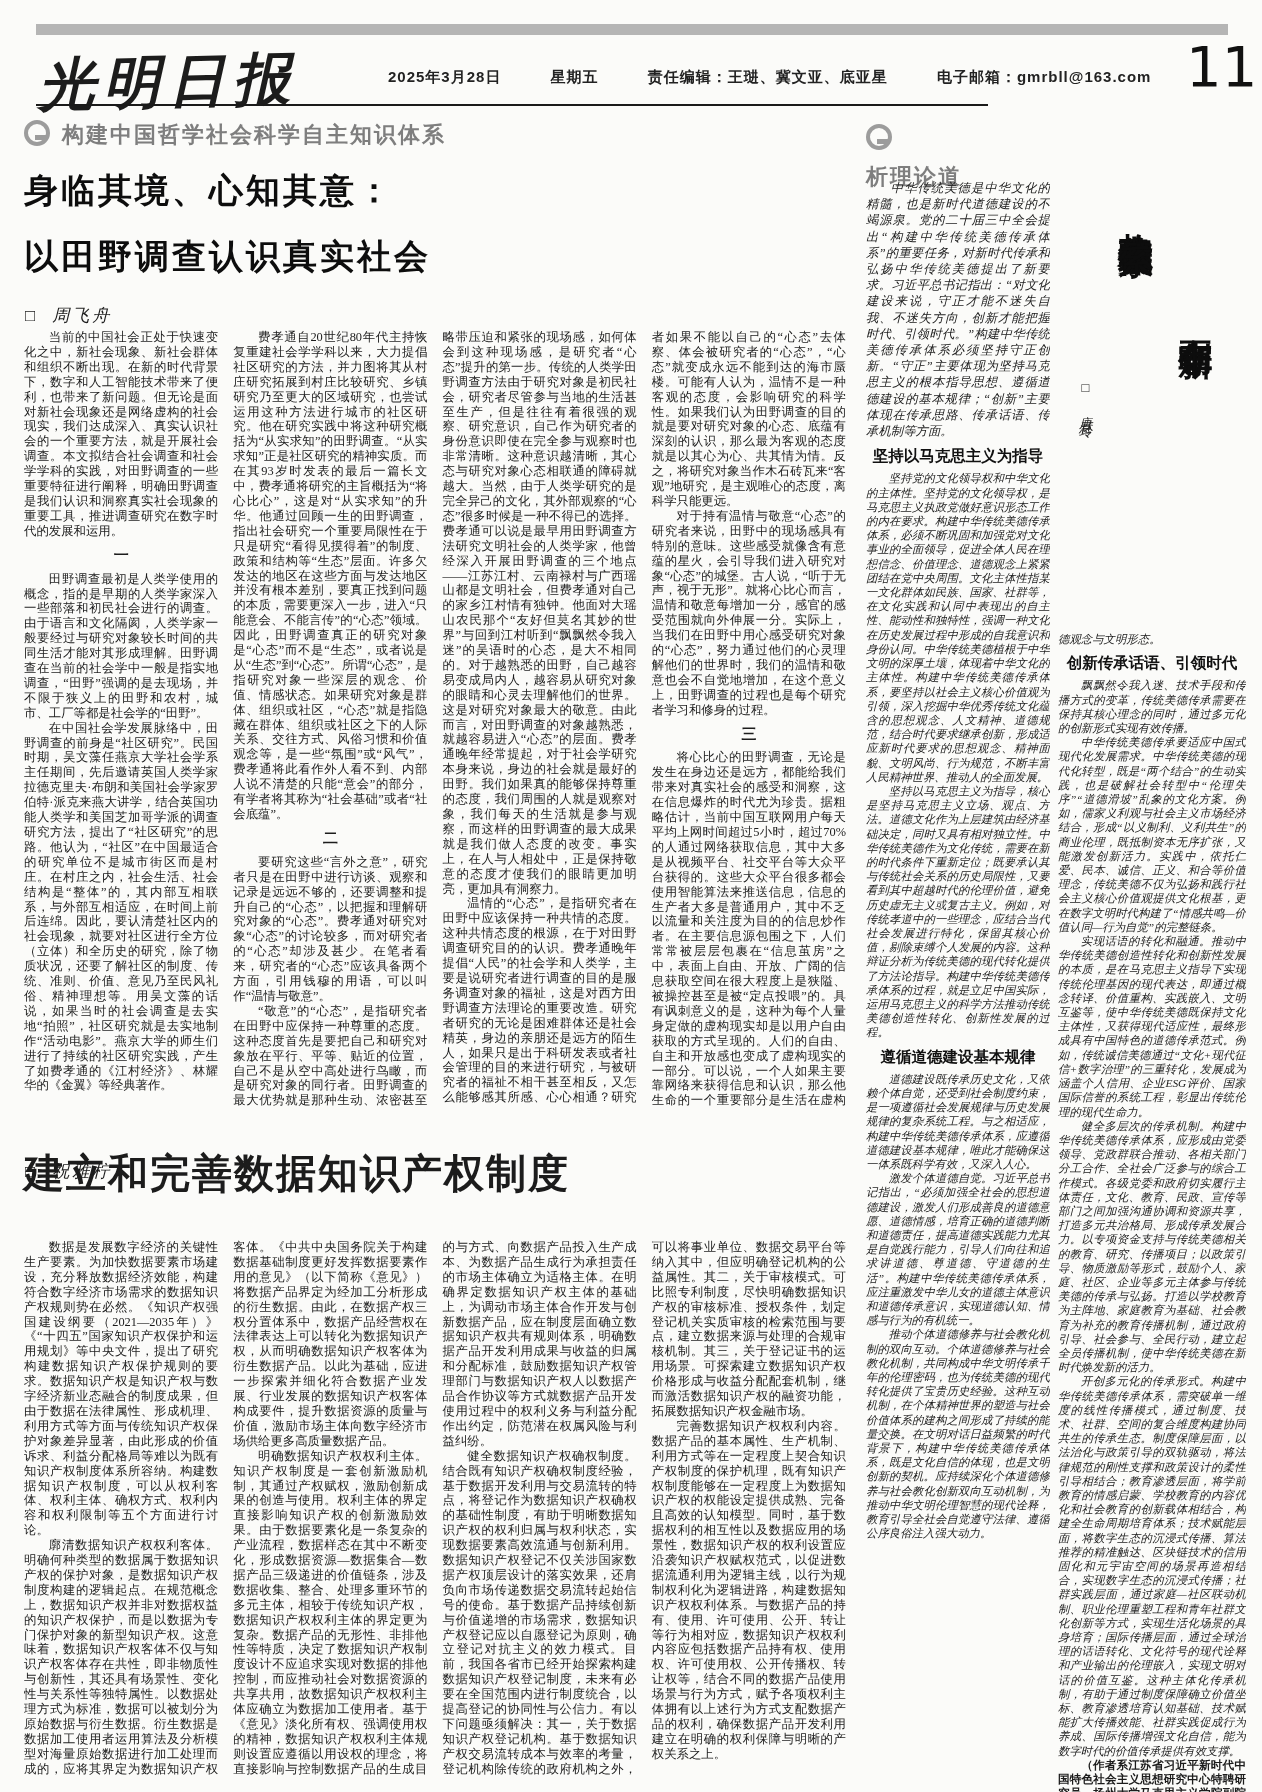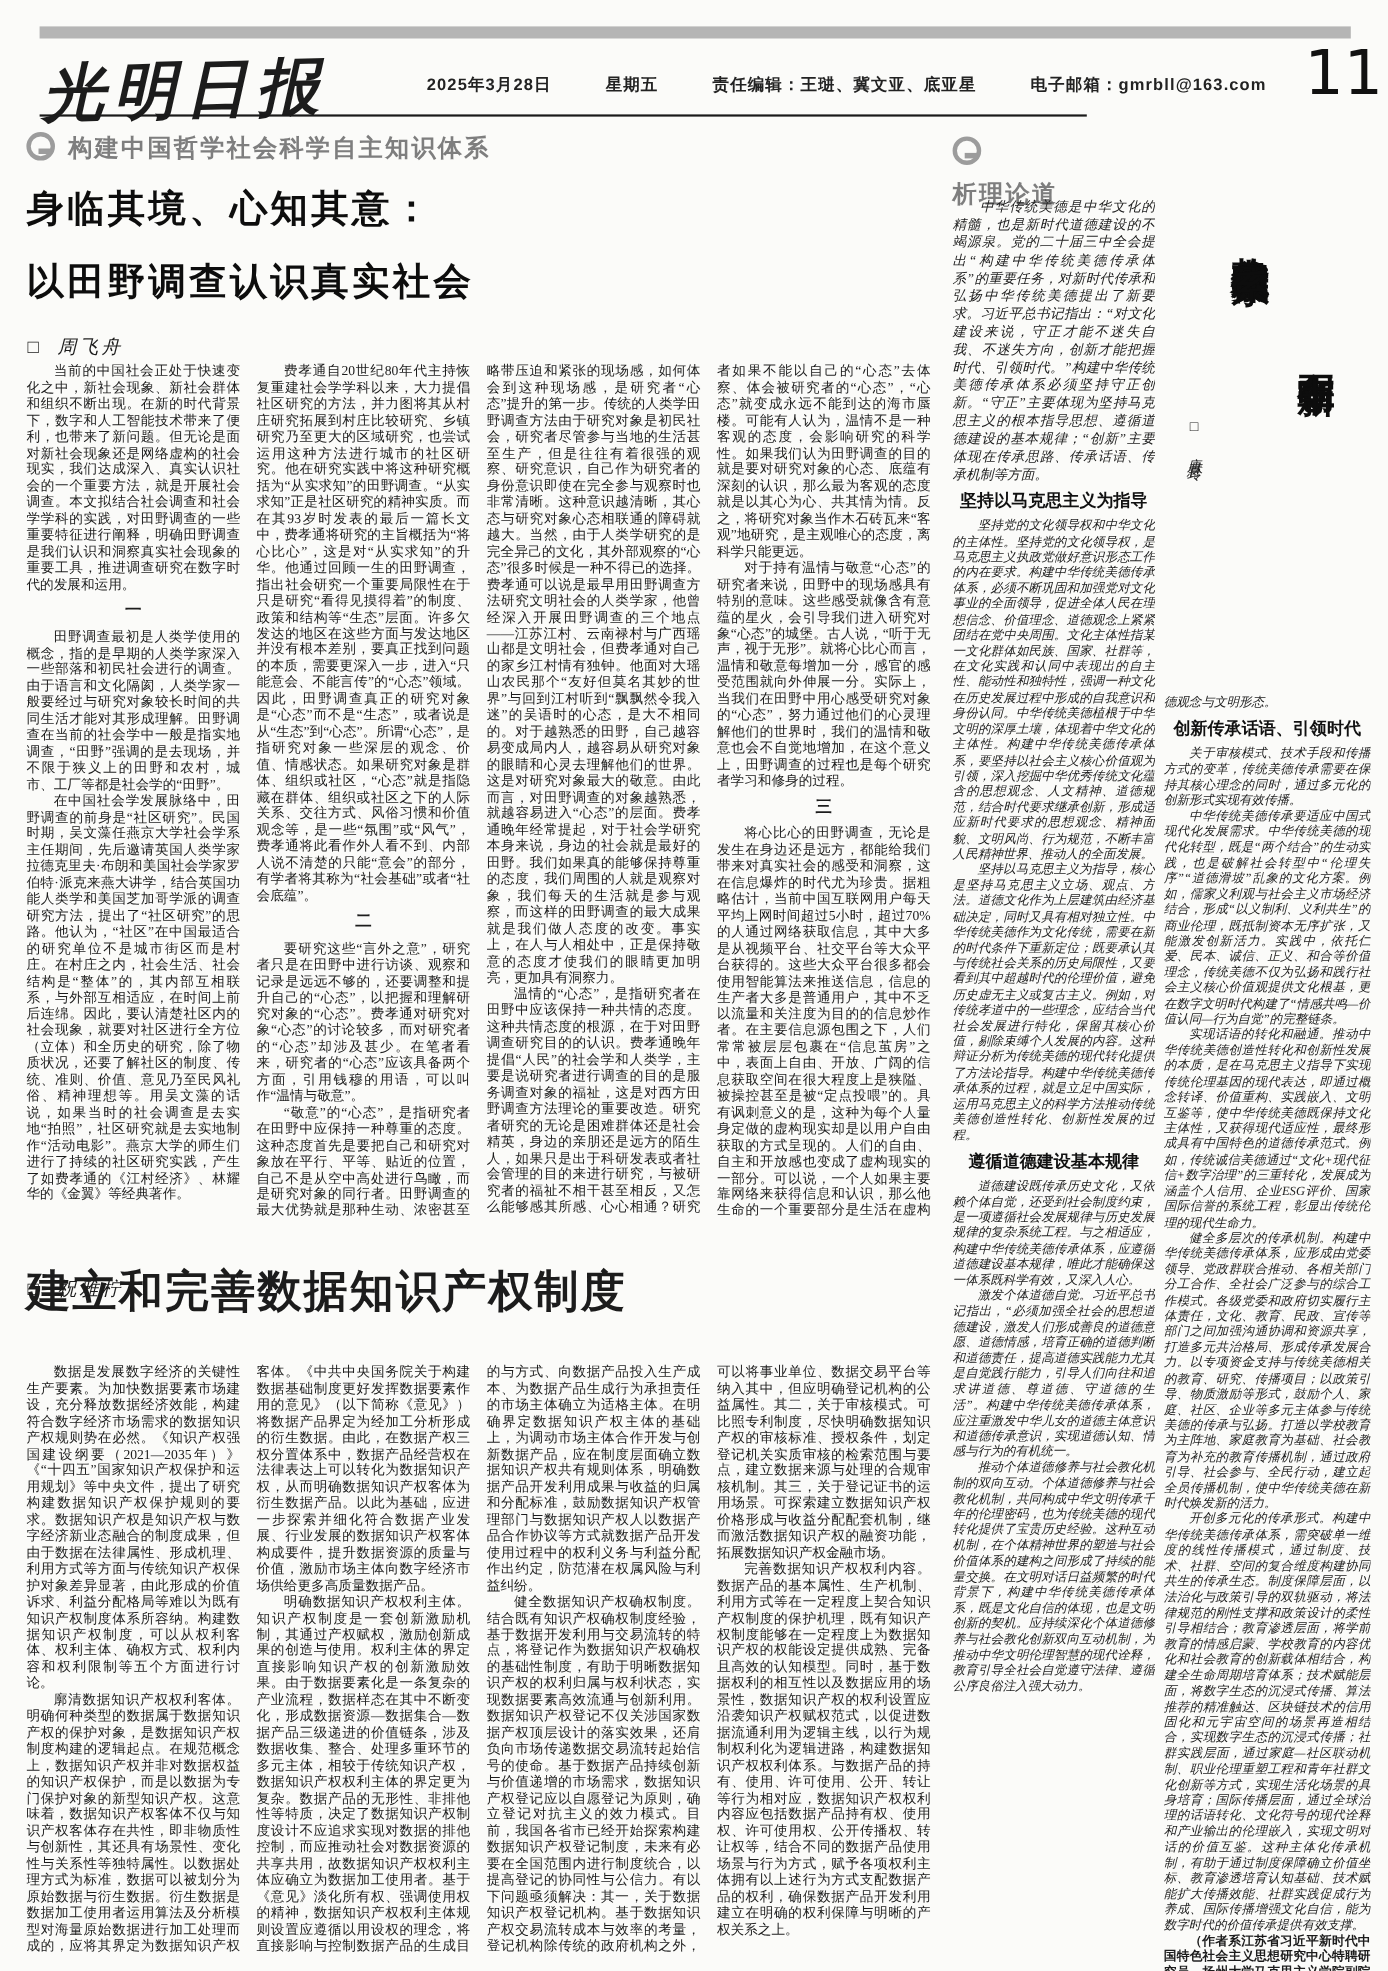--- a/index.html
+++ b/index.html
@@ -137,21 +137,21 @@
 
   <div class="vtitle-block" data-interactable="false">
     <div class="vt-byline" data-interactable="false">□ 唐慧玲</div>
     <div class="vt-main" data-interactable="false">构建中华传统美德传承体系</div>
     <div class="vt-pre" data-interactable="false">在守正创新中</div>
   </div>
 
   <div class="col-b" data-interactable="false">
       <p class="b-cont" data-interactable="false">德观念与文明形态。</p>
       <p class="b-subhead" data-interactable="false">创新传承话语、引领时代</p>
-      <p class="b-p" data-interactable="false">关于审核模式、技术手段和传播方式的变革，传统美德传承需要在保持其核心理念的同时，通过多元化的创新形式实现有效传播。</p>
+      <p class="b-p" data-interactable="false">飘飘然令我入迷、技术手段和传播方式的变革，传统美德传承需要在保持其核心理念的同时，通过多元化的创新形式实现有效传播。</p>
       <p class="b-p" data-interactable="false">中华传统美德传承要适应中国式现代化发展需求。中华传统美德的现代化转型，既是“两个结合”的生动实践，也是破解社会转型中“伦理失序”“道德滑坡”乱象的文化方案。例如，儒家义利观与社会主义市场经济结合，形成“以义制利、义利共生”的商业伦理，既抵制资本无序扩张，又能激发创新活力。实践中，依托仁爱、民本、诚信、正义、和合等价值理念，传统美德不仅为弘扬和践行社会主义核心价值观提供文化根基，更在数字文明时代构建了“情感共鸣—价值认同—行为自觉”的完整链条。</p>
       <p class="b-p" data-interactable="false">实现话语的转化和融通。推动中华传统美德创造性转化和创新性发展的本质，是在马克思主义指导下实现传统伦理基因的现代表达，即通过概念转译、价值重构、实践嵌入、文明互鉴等，使中华传统美德既保持文化主体性，又获得现代适应性，最终形成具有中国特色的道德传承范式。例如，传统诚信美德通过“文化+现代征信+数字治理”的三重转化，发展成为涵盖个人信用、企业ESG评价、国家国际信誉的系统工程，彰显出传统伦理的现代生命力。</p>
       <p class="b-p" data-interactable="false">健全多层次的传承机制。构建中华传统美德传承体系，应形成由党委领导、党政群联合推动、各相关部门分工合作、全社会广泛参与的综合工作模式。各级党委和政府切实履行主体责任，文化、教育、民政、宣传等部门之间加强沟通协调和资源共享，打造多元共治格局、形成传承发展合力。以专项资金支持与传统美德相关的教育、研究、传播项目；以政策引导、物质激励等形式，鼓励个人、家庭、社区、企业等多元主体参与传统美德的传承与弘扬。打造以学校教育为主阵地、家庭教育为基础、社会教育为补充的教育传播机制，通过政府引导、社会参与、全民行动，建立起全员传播机制，使中华传统美德在新时代焕发新的活力。</p>
       <p class="b-p" data-interactable="false">开创多元化的传承形式。构建中华传统美德传承体系，需突破单一维度的线性传播模式，通过制度、技术、社群、空间的复合维度构建协同共生的传承生态。制度保障层面，以法治化与政策引导的双轨驱动，将法律规范的刚性支撑和政策设计的柔性引导相结合；教育渗透层面，将学前教育的情感启蒙、学校教育的内容优化和社会教育的创新载体相结合，构建全生命周期培育体系；技术赋能层面，将数字生态的沉浸式传播、算法推荐的精准触达、区块链技术的信用固化和元宇宙空间的场景再造相结合，实现数字生态的沉浸式传播；社群实践层面，通过家庭—社区联动机制、职业伦理重塑工程和青年社群文化创新等方式，实现生活化场景的具身培育；国际传播层面，通过全球治理的话语转化、文化符号的现代诠释和产业输出的伦理嵌入，实现文明对话的价值互鉴。这种主体化传承机制，有助于通过制度保障确立价值坐标、教育渗透培育认知基础、技术赋能扩大传播效能、社群实践促成行为养成、国际传播增强文化自信，能为数字时代的价值传承提供有效支撑。</p>
       <p class="b-note" data-interactable="false">（作者系江苏省习近平新时代中国特色社会主义思想研究中心特聘研究员，扬州大学马克思主义学院副院长、教授）</p>
     </div>
 
 </div>
 
 </body></html>

